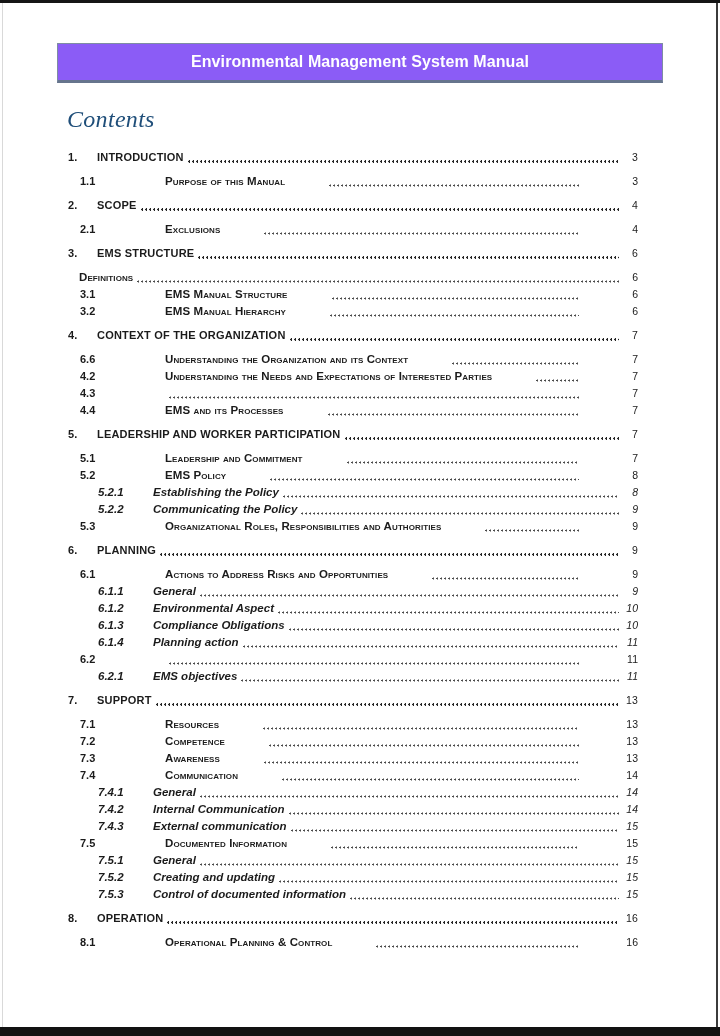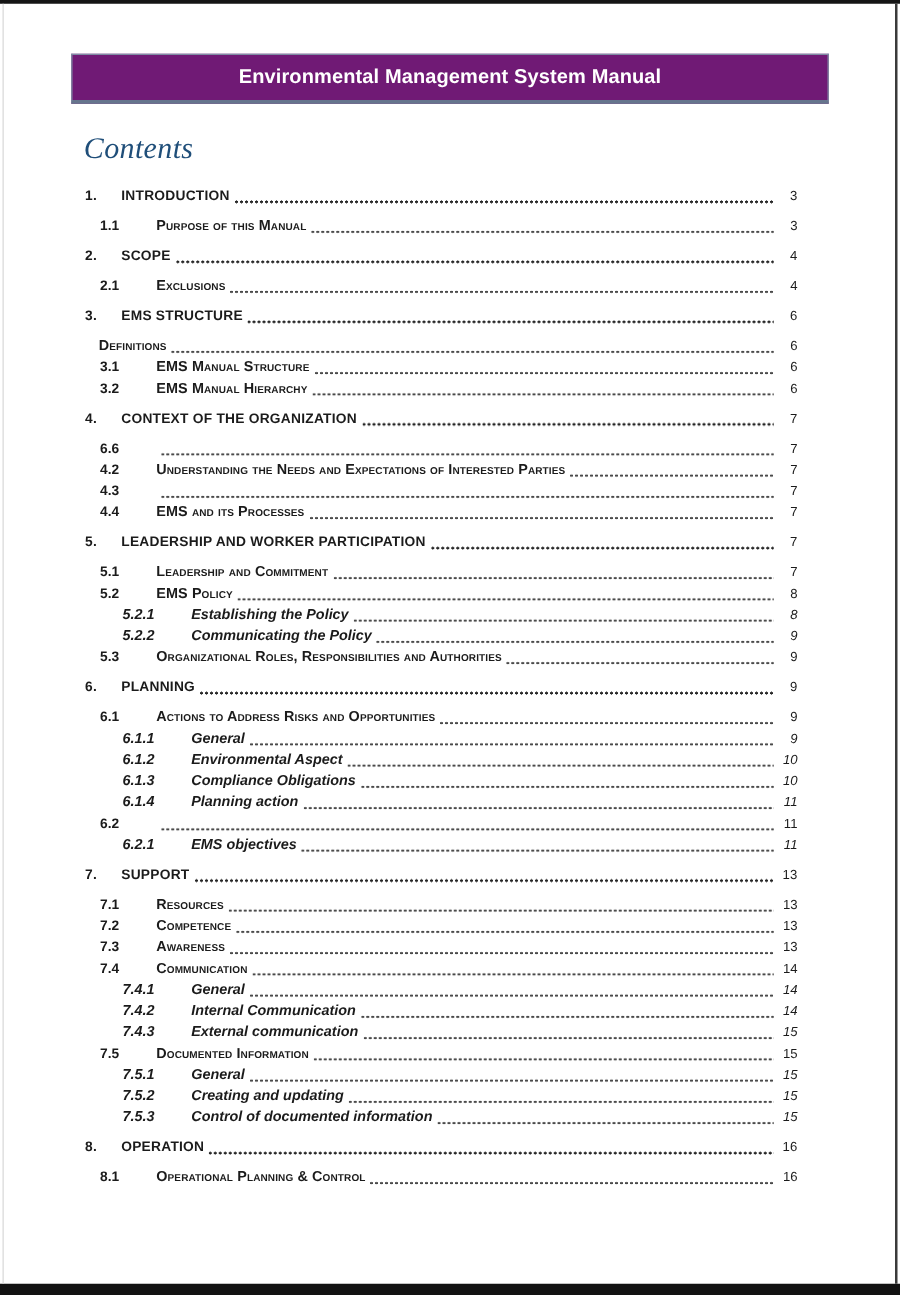--- a/index.html
+++ b/index.html
@@ -7,21 +7,21 @@
 
   .page{position:absolute;inset:0;background:#fff;}
 
   .edge-top{position:absolute;top:0;left:0;width:720px;height:3px;background:#151515;}
   .edge-bottom{position:absolute;bottom:0;left:0;width:720px;height:9px;background:#121212;}
   .edge-left{position:absolute;left:2px;top:3px;bottom:9px;width:1px;background:#d9d9d9;}
   .edge-right{position:absolute;right:2px;top:3px;bottom:9px;width:2px;background:#3b3b3b;}
 
   .banner{
     position:absolute;left:57px;top:43px;width:604px;height:36px;
-    background:#701a75;
+    background:#8b5cf6;
     border:1px solid #7E8CA3;border-bottom:3px solid #66758D;
     display:flex;align-items:center;justify-content:center;
   }
   .banner .title-text{
     color:#ffffff;font-weight:700;font-size:16px;letter-spacing:0.1px;
   }
 
   .contents-heading{
     position:absolute;left:67px;top:106px;margin:0;
     font-family:"Liberation Serif",serif;font-weight:400;
@@ -39,21 +39,21 @@
     background-size:4px 3px;background-repeat:repeat-x;background-position:left bottom;
   }
   .page-num{flex:0 0 auto;width:16px;text-align:right;font-size:10.5px;font-weight:400;font-style:normal;}
 
   .l1{margin:7px 0;font-weight:700;font-size:11px;letter-spacing:0.2px;}
   .l1 .num{width:29px;}
   .l1 .leader{background-image:radial-gradient(circle at 1.2px 1.5px,#262626 1.05px,transparent 1.25px);}
 
   .l2,.ldef{font-weight:700;font-size:11px;}
   .l2 .label,.ldef .label{font-variant:small-caps;font-size:11.5px;letter-spacing:0.1px;}
-  .l2{padding-left:12px;}
+  .l2{padding-left:12px;gap:40px;}
   .l2 .num{width:45px;font-size:11px;}
   .ldef{padding-left:11px;}
 
   .l3{padding-left:30px;font-style:italic;font-weight:700;font-size:11.5px;}
   .l3 .num{width:55px;}
   .l3 .page-num{font-style:italic;}
 </style>
 </head>
 <body>
 
@@ -118,20 +118,21 @@
         <span class="page-num">6</span>
       </div>
       <div class="row l1">
         <span class="num">4.</span>
         <span class="label">CONTEXT OF THE ORGANIZATION</span>
         <span class="leader"></span>
         <span class="page-num">7</span>
       </div>
       <div class="row l2">
         <span class="num">6.6</span>
+        <span class="label">Understanding the Organization and its Context</span>
         <span class="leader"></span>
         <span class="page-num">7</span>
       </div>
       <div class="row l2">
         <span class="num">4.2</span>
         <span class="label">Understanding the Needs and Expectations of Interested Parties</span>
         <span class="leader"></span>
         <span class="page-num">7</span>
       </div>
       <div class="row l2">

